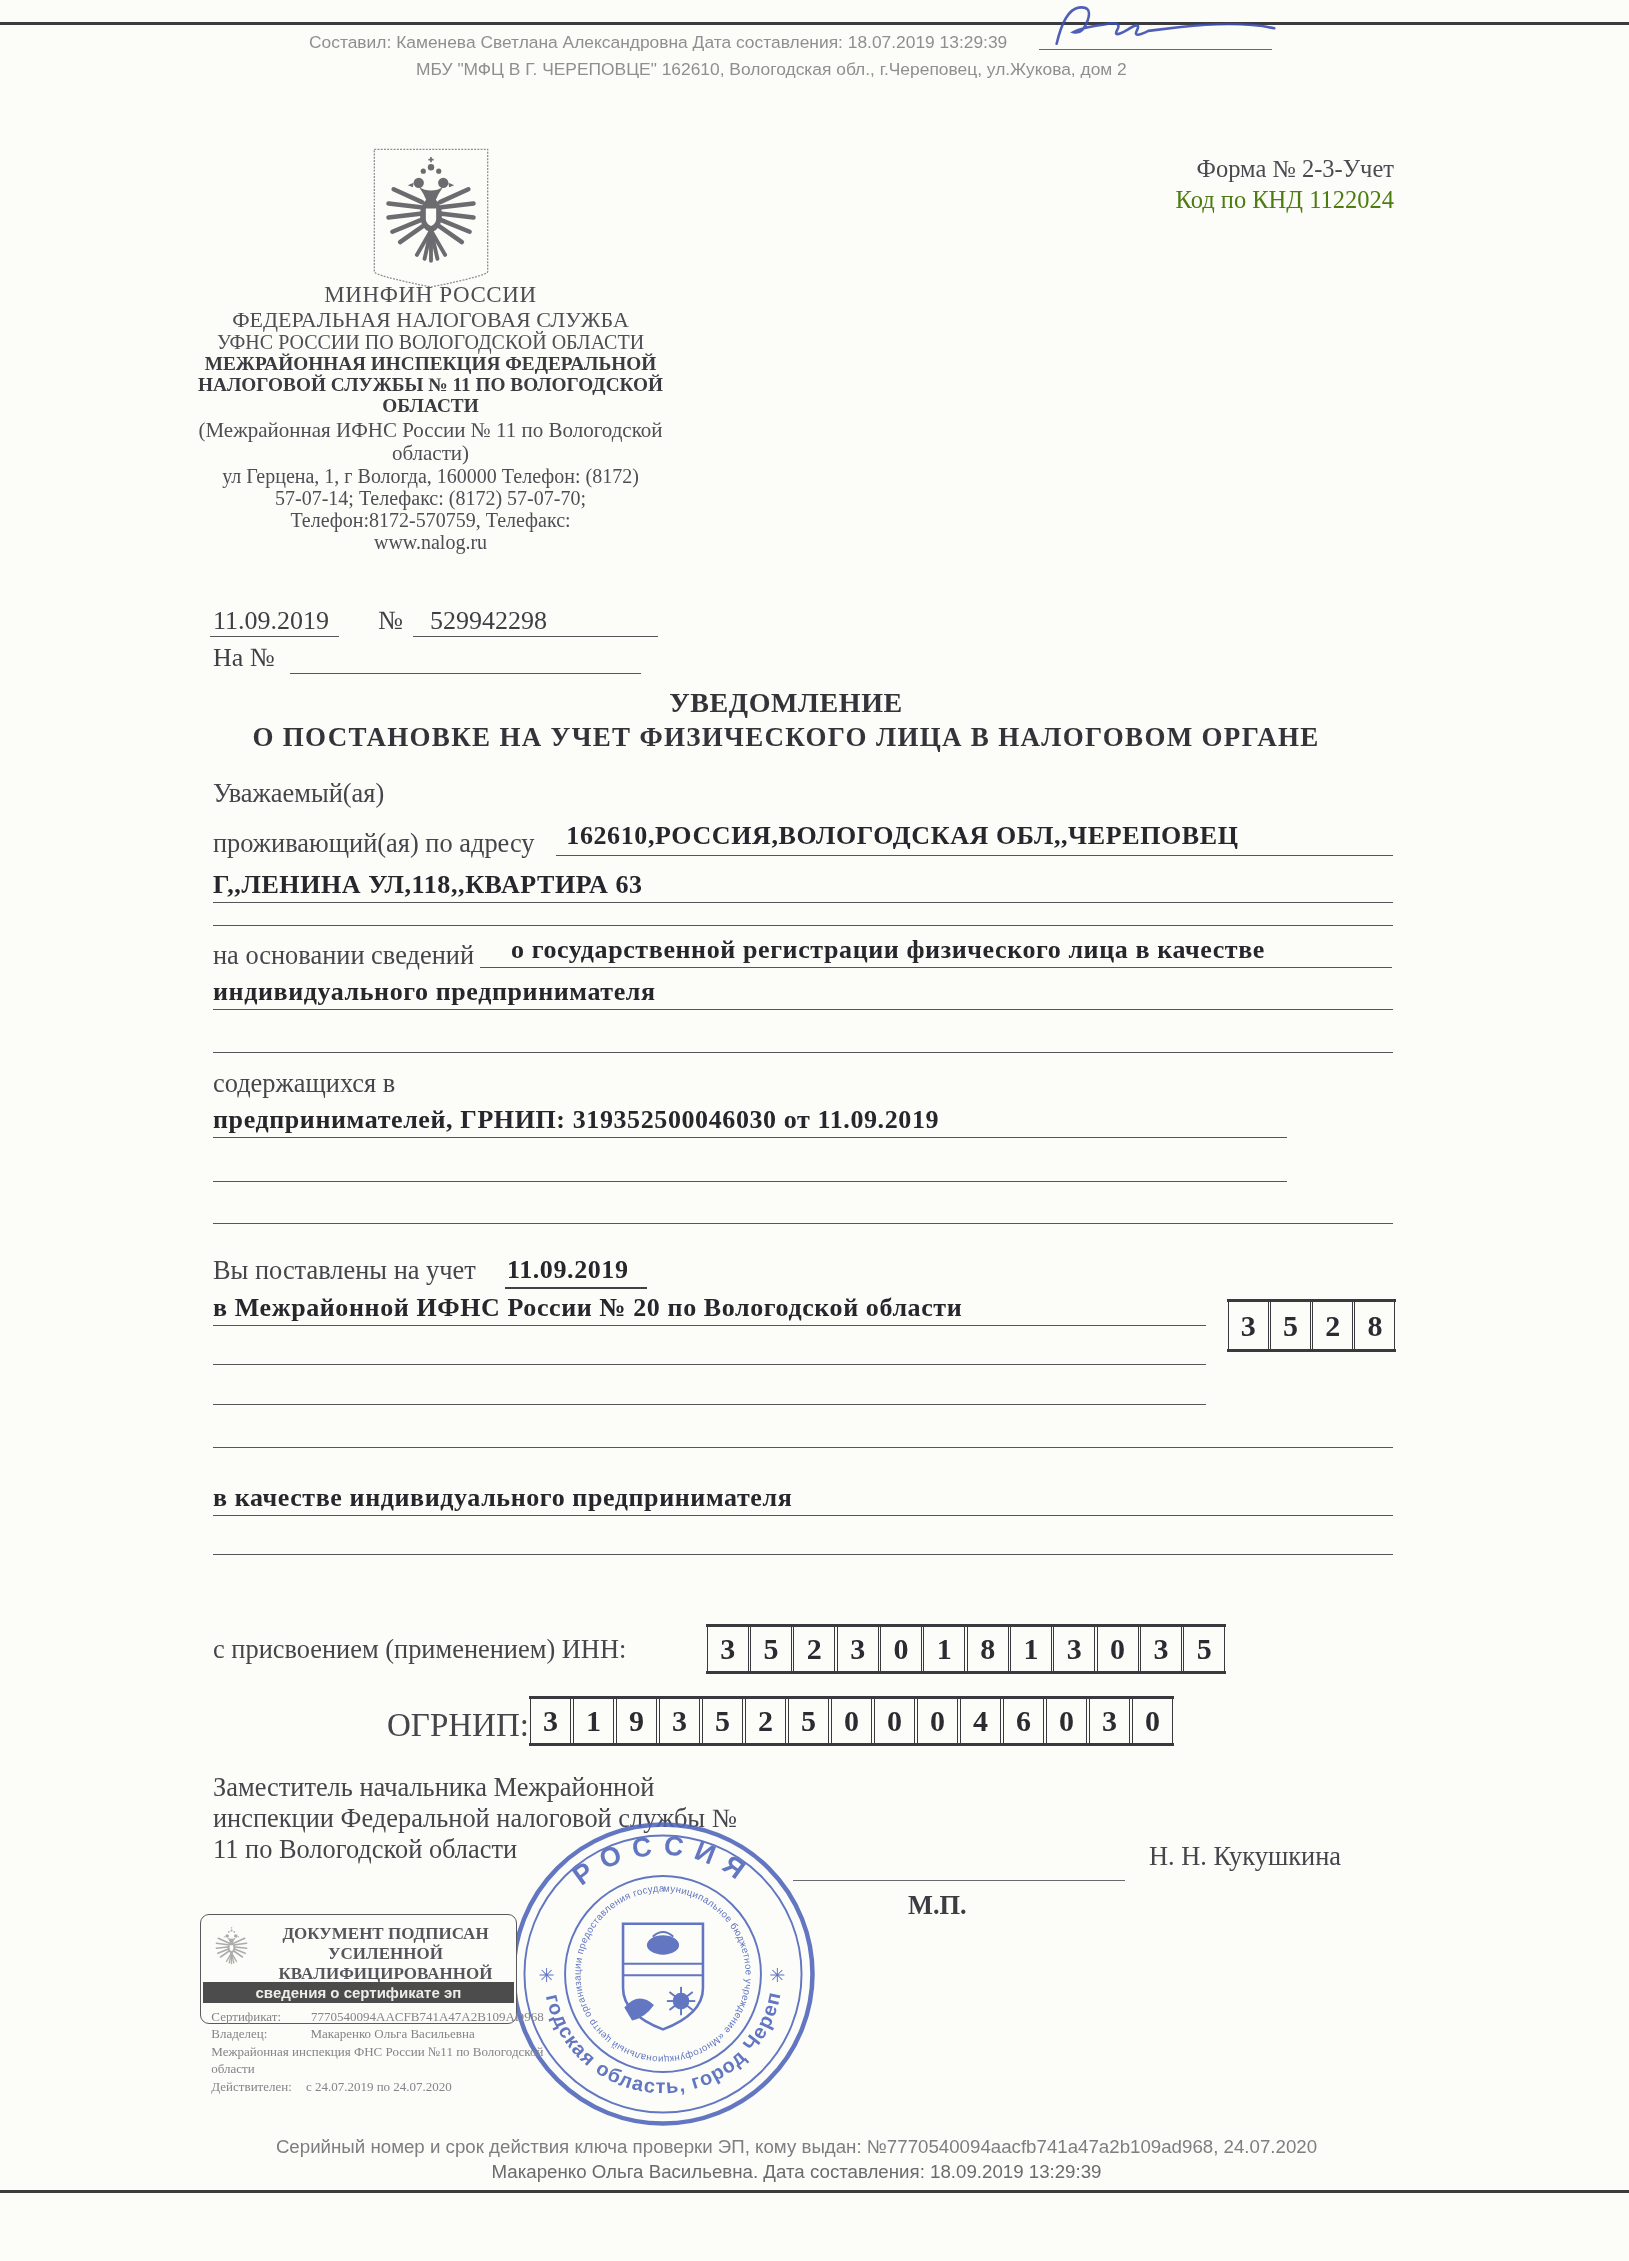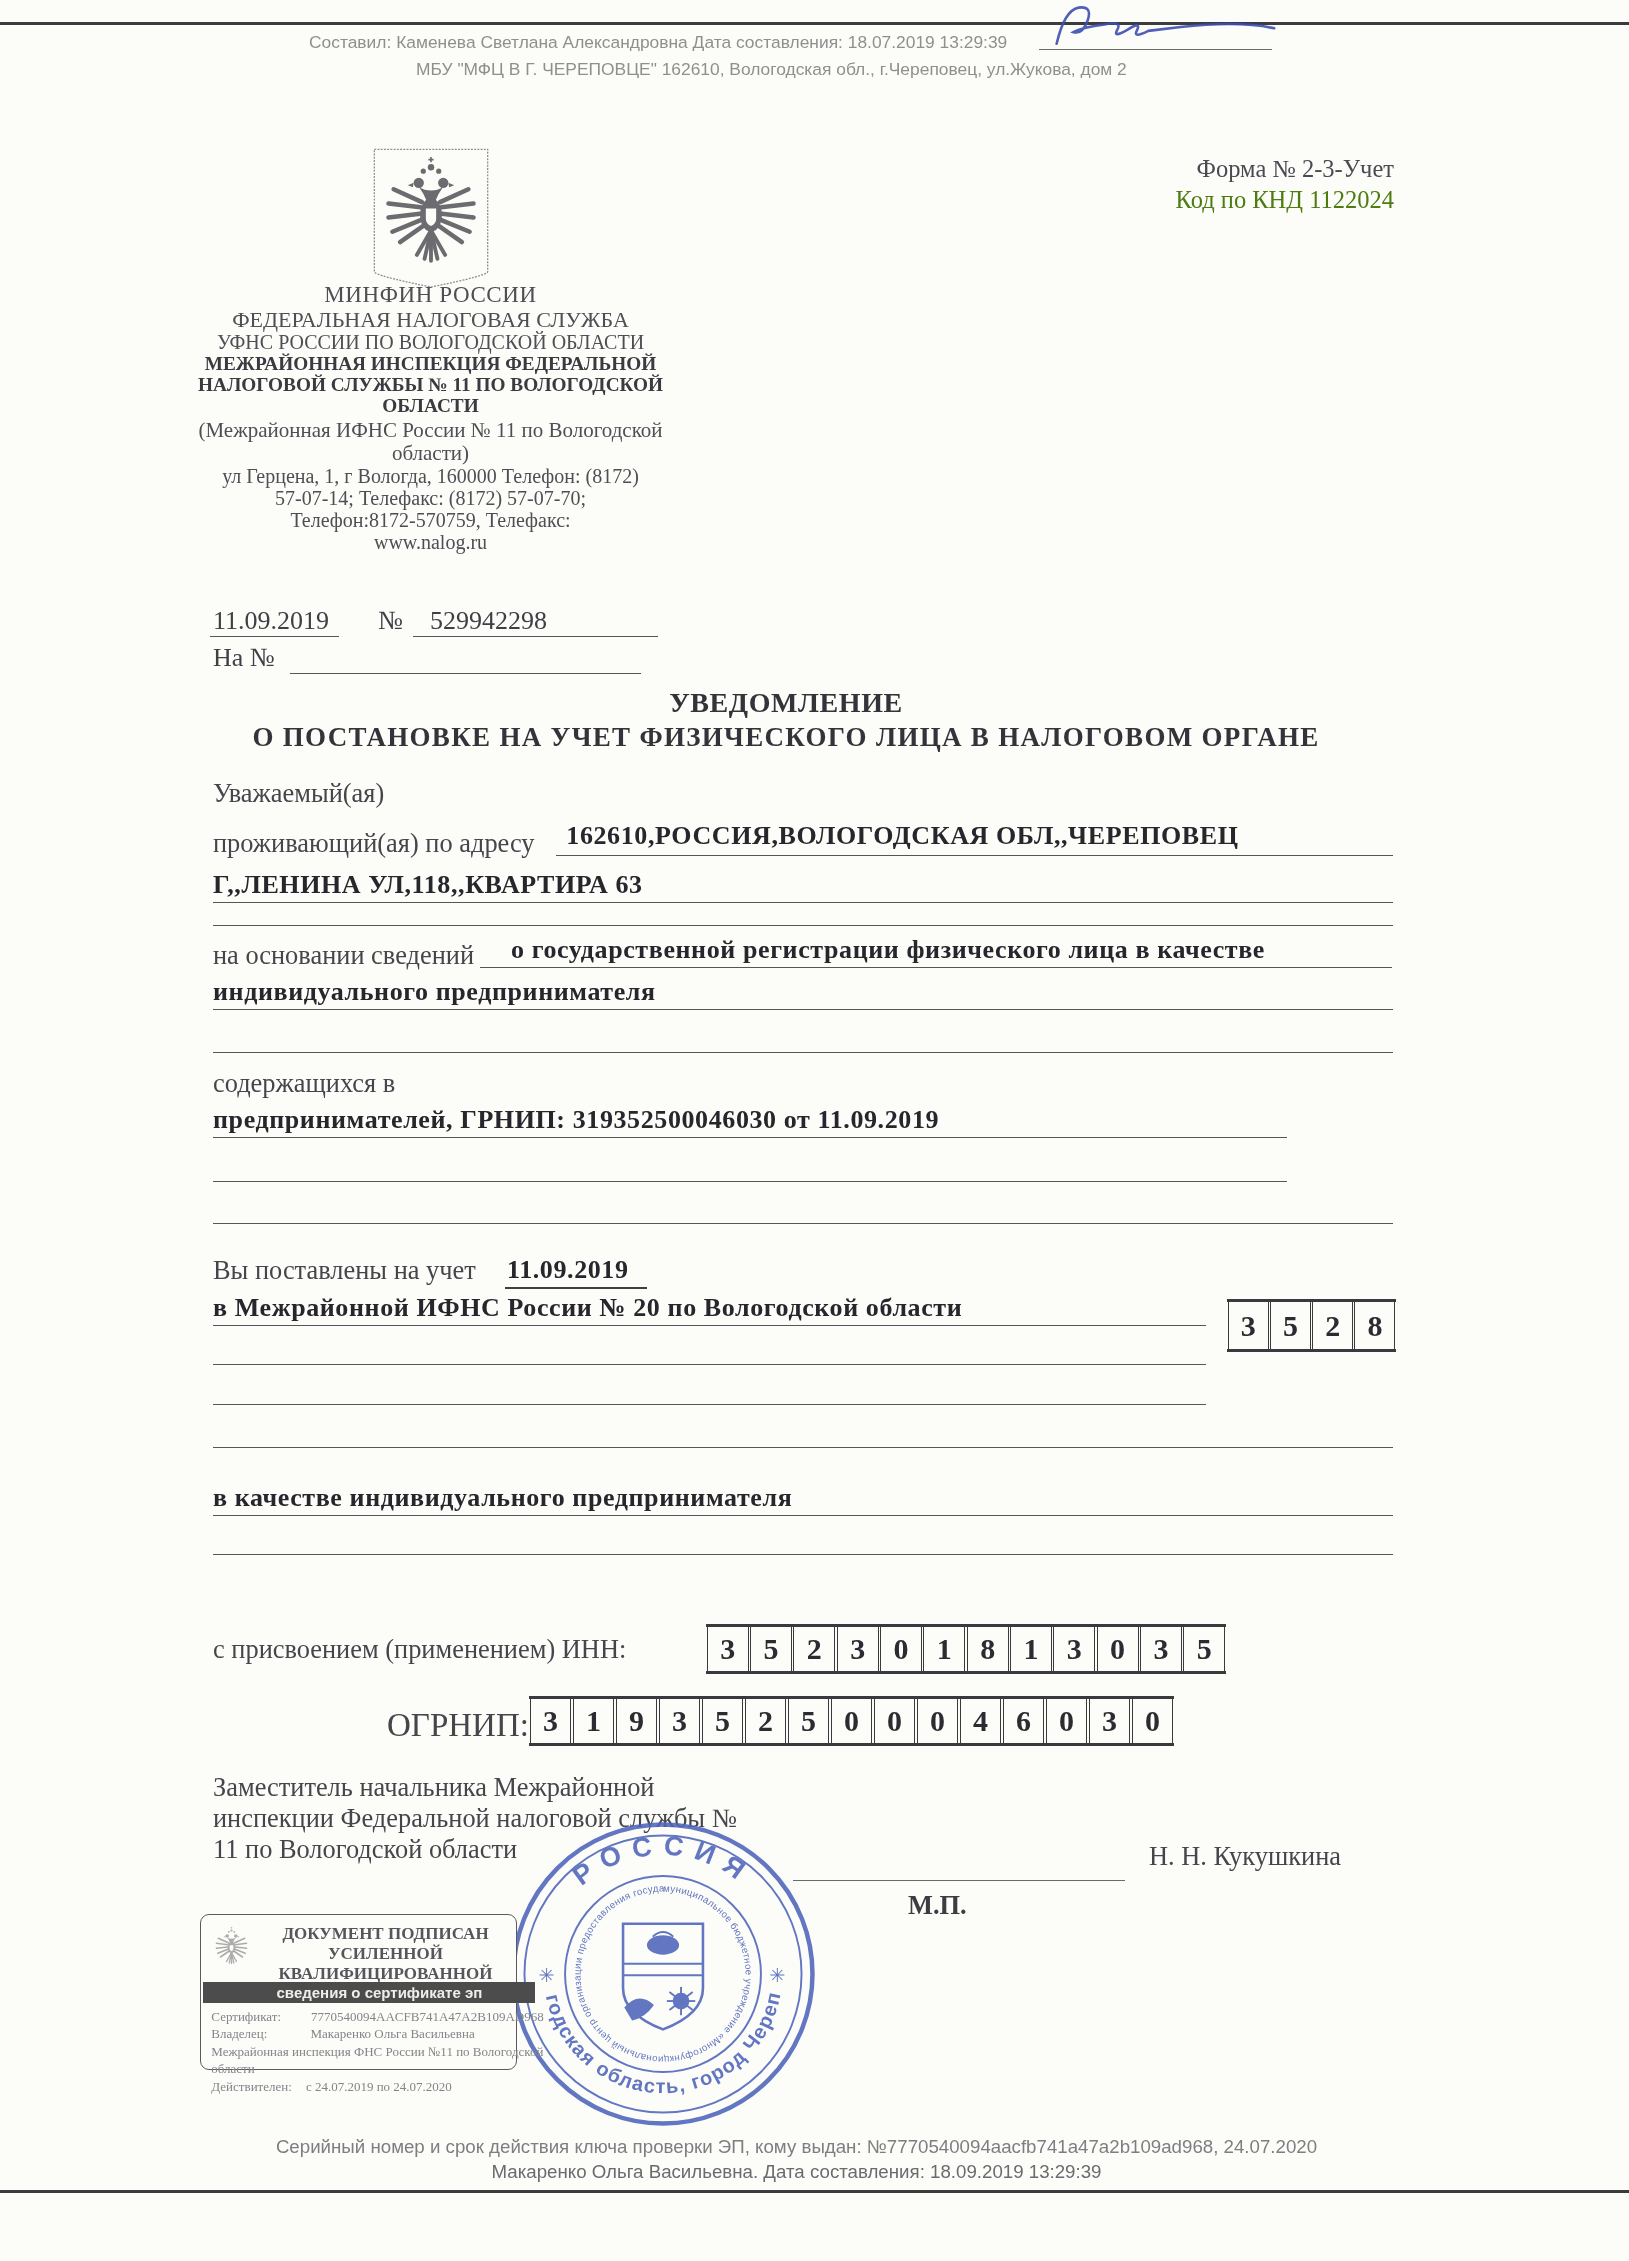--- a/index.html
+++ b/index.html
@@ -243,30 +243,30 @@
           <path d="M28,42 l0,22"></path>
         <path d="M28,42 l-18,14"></path>
           <path d="M28,42 l-22,0"></path>
           <path d="M28,42 l18,-14"></path>
         <path d="M28,42 l0,-22"></path>
           <path d="M28,42 l-18,-14"></path>
       </g>
     </g>
   </svg>
 
-  <div class="abs cert-box" style="left:200px;top:1914px;width:317px;height:156px;">
+  <div class="abs cert-box" style="left:200px;top:1914px;width:317px;height:110px;">
     <svg class="abs" style="left:10.3px;top:7.7px;opacity:0.55;" width="41" height="52" viewBox="0 0 180 222">
       <use href="#eagle-shape"></use>
     </svg>
     <div class="abs cert-head" style="left:57px;top:9px;width:255px;">
       <div>ДОКУМЕНТ ПОДПИСАН</div>
       <div>УСИЛЕННОЙ КВАЛИФИЦИРОВАННОЙ</div>
       <div>ЭЛЕКТРОННОЙ ПОДПИСЬЮ</div>
     </div>
-    <div class="abs cert-band san" style="left:1.9px;top:67px;width:311px;height:21px;font-size:15px;font-weight:bold;color:#eeeeea;padding-left:21px;">
+    <div class="abs cert-band san" style="left:1.9px;top:67px;width:311px;height:21px;font-size:15px;font-weight:bold;color:#eeeeea;">
       <span>сведения о сертификате эп</span>
     </div>
     <div class="abs" style="left:10.3px;top:93px;width:298px;">
       <div class="cert-row nw"><span>Сертификат:</span><span style="display:inline-block;width:30px;"></span><span>7770540094AACFB741A47A2B109AD968</span></div>
       <div class="cert-row nw"><span>Владелец:</span><span style="display:inline-block;width:43px;"></span><span>Макаренко Ольга Васильевна</span></div>
       <div class="cert-row nw">Межрайонная инспекция ФНС России №11 по Вологодской</div>
       <div class="cert-row nw">области</div>
       <div class="cert-row nw"><span>Действителен:</span><span style="display:inline-block;width:14px;"></span><span>с 24.07.2019 по 24.07.2020</span></div>
     </div>
   </div>

